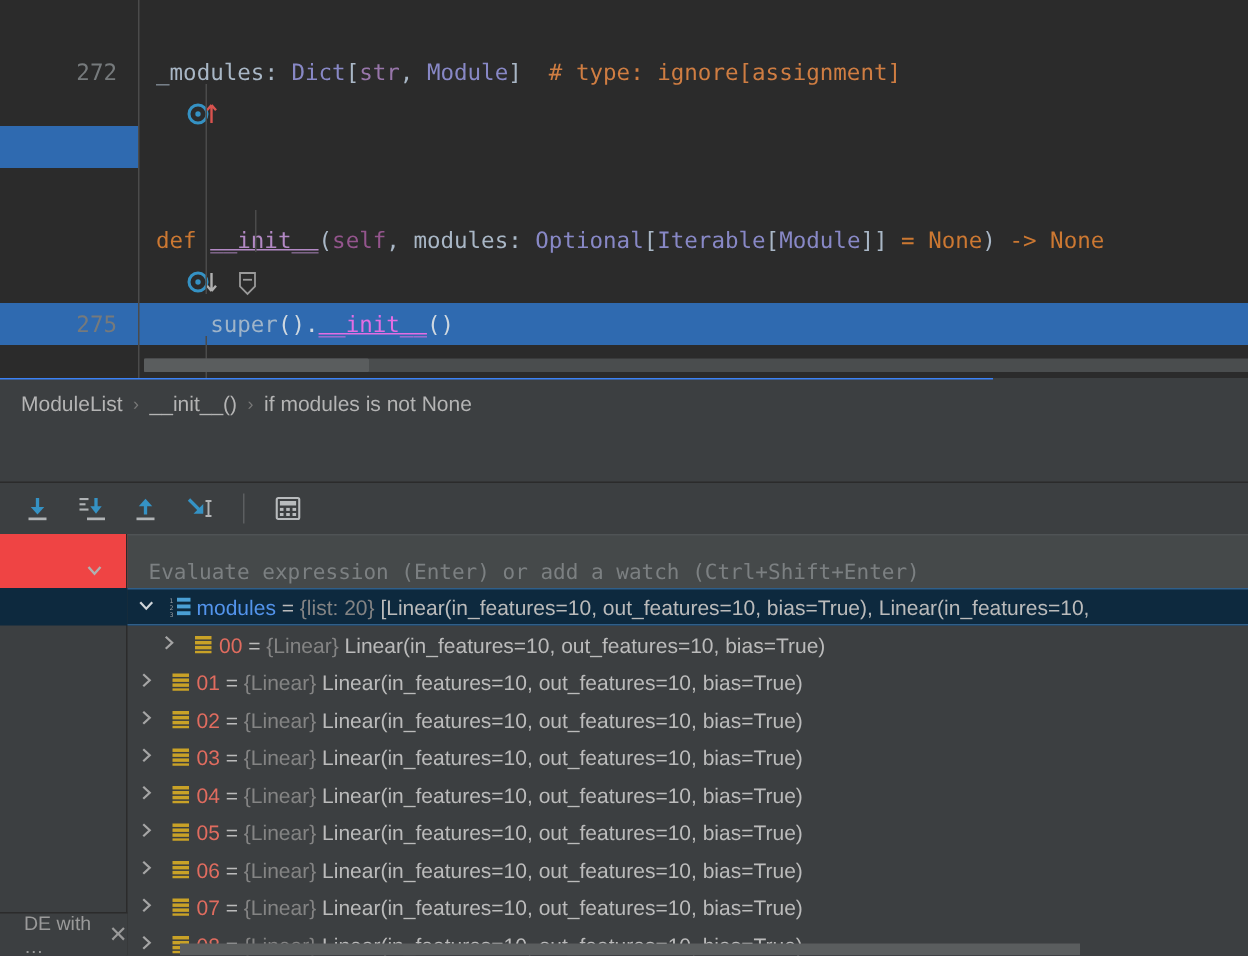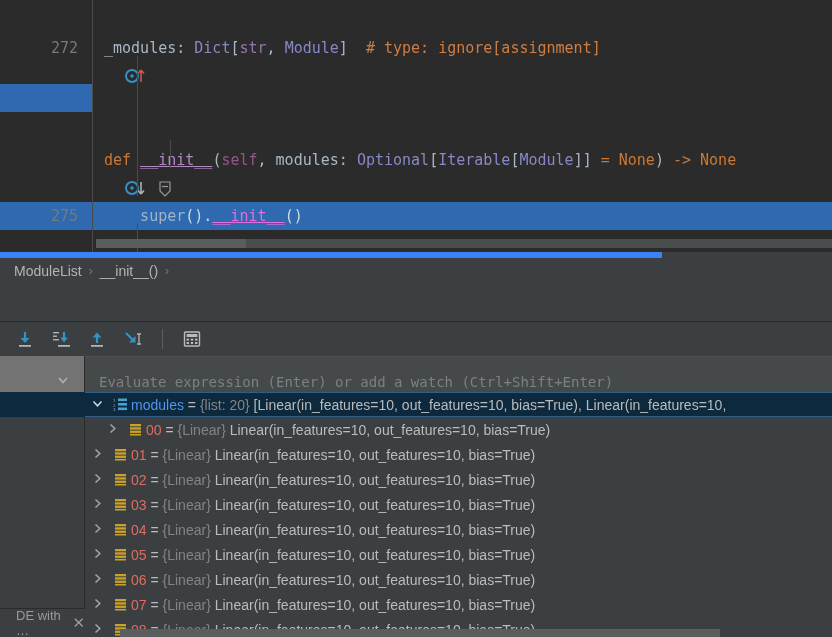--- a/index.html
+++ b/index.html
@@ -54,21 +54,21 @@
     background:#5a5d5e; border-radius:1px; z-index:4;
   }
   .hscroll-editor-track {
     position:absolute; left:96px; top:239px; width:736px; height:9px;
     background:#4a4d4e; z-index:3;
   }
 
   
   .breadcrumb {
     position:absolute; left:0; top:252px; width:662px; height:32px;
-    background:#3c3f41; border-top:6px solid #3b82f6;
+    background:#3c3f41; border-top:1px solid #3b82f6;
     display:flex; align-items:center; padding-left:14px;
     font-size:14px; color:#bbbbbb;
   }
   .crumb { color:#b4b4b4; }
   .crumb-sep { color:#787878; margin:0 7px; font-size:12px; }
 
   
   .band {
     position:absolute; left:0; top:284px; width:832px; height:38px;
     background:#3c3f41; border-bottom:1px solid #2b2b2b;
@@ -82,21 +82,21 @@
   }
   .tb-btn {
     width:30px; height:28px; display:flex; align-items:center; justify-content:center;
     border-radius:3px;
   }
   .tb-sep { width:1px; height:20px; background:#5c5f61; margin:0 8px; }
 
   
   .eval-row {
     position:absolute; left:0; top:356px; width:832px; height:52px;
-    background:#737373; display:flex; align-items:stretch;
+    background:#ef4444; display:flex; align-items:stretch;
   }
   .eval-left {
     width:85px; display:flex; align-items:center; justify-content:flex-end;
     padding-right:14px; border-right:1px solid #2b2b2b;
   }
   .eval-input {
     flex:1; background:#45494a; display:flex; align-items:center;
     padding-left:14px; border-top:1px solid #4f5355; border-bottom:1px solid #313335;
   }
   .eval-ph {
@@ -204,20 +204,21 @@
 
     <div class="hscroll-editor-track"></div>
     <div class="hscroll-editor"></div>
   </div>
 
   <div class="breadcrumb">
     <span class="crumb">ModuleList</span>
     <span class="crumb-sep">›</span>
     <span class="crumb">__init__()</span>
     <span class="crumb-sep">›</span>
+    <span class="crumb">if modules is not None</span>
   </div>
 
   <div class="band"></div>
 
   <div class="dbg-toolbar">
     <div class="tb-btn">
       <svg width="20" height="20" viewBox="0 0 20 20">
         <path d="M10 3 L10 12" stroke="#3592c4" stroke-width="2.2" fill="none"></path>
         <path d="M5.5 9 L10 14 L14.5 9 Z" fill="#3592c4"></path>
         <rect x="4" y="16" width="12" height="1.8" fill="#b0b3b5"></rect>

